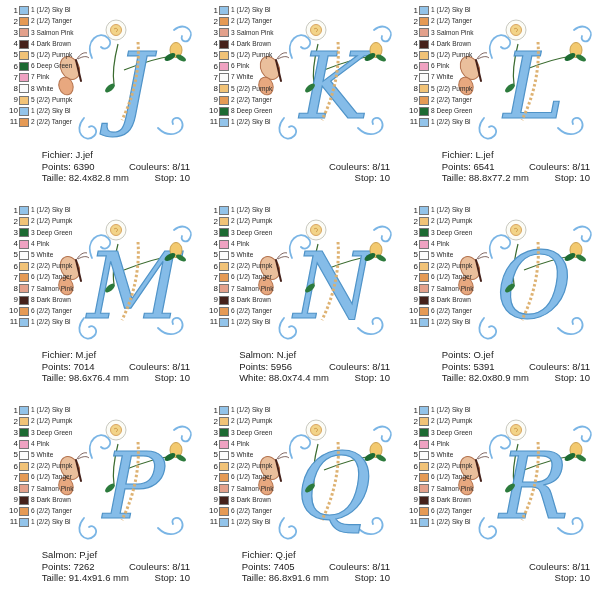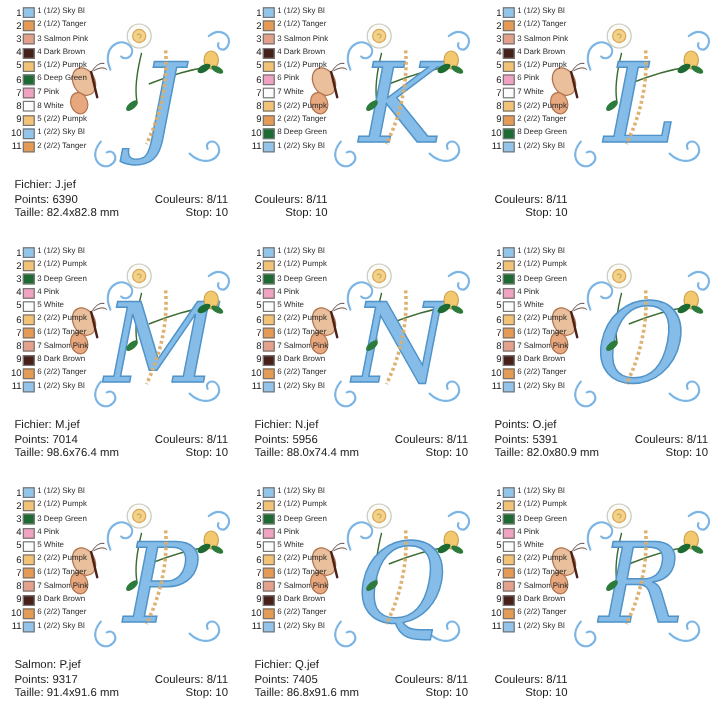--- a/index.html
+++ b/index.html
@@ -10,21 +10,21 @@
   .palette{position:absolute;top:5px;left:3px;z-index:2;}
   .prow{display:flex;align-items:center;height:11.2px;}
   .pnum{width:15px;text-align:right;font-size:8px;color:#1a1a1a;margin-right:1px;line-height:1;}
   .pswatch{width:10px;height:9px;border:1px solid #777;box-sizing:border-box;flex:0 0 auto;}
   .plabel{font-size:6.6px;color:#2b2b2b;margin-left:2px;white-space:nowrap;line-height:1;}
   
   .design{position:absolute;top:0;right:0;width:146px;height:150px;z-index:1;}
   .design svg{width:100%;height:100%;}
   .letter-text{font-family:"DejaVu Serif",serif;font-style:italic;font-size:92px;}
   
-  .footer{position:absolute;top:149px;left:12px;right:10px;display:flex;justify-content:space-between;font-size:9.5px;color:#1a1a1a;line-height:1.22;}
+  .footer{position:absolute;top:149px;left:12px;right:10px;display:flex;justify-content:flex-end;font-size:9.5px;color:#1a1a1a;line-height:1.22;}
   .f-right{text-align:right;padding-top:11.5px;}
 </style>
 </head>
 <body>
 
 <div class="grid" id="grid">
   <div class="cell">
     <div class="palette">
   <div class="prow">
     <span class="pnum">1</span>
@@ -366,20 +366,25 @@
         <g transform="translate(122,52)">
           <ellipse cx="0" cy="-2" rx="6" ry="7.5" fill="#f3c96e" stroke="#caa04e" stroke-width="1"></ellipse>
           <ellipse cx="-6" cy="5" rx="6" ry="3" transform="rotate(-30 -6 5)" fill="#1d6b33"></ellipse>
           <ellipse cx="5" cy="6" rx="5.5" ry="2.6" transform="rotate(28 5 6)" fill="#2c7a3c"></ellipse>
         </g>
 
         <ellipse cx="56" cy="88" rx="6" ry="2.8" transform="rotate(-40 56 88)" fill="#2c7a3c"></ellipse>
       </svg>
     </div>
     <div class="footer">
+      <div class="f-left">
+        <div>Fichier: L.jef</div>
+        <div>Points: 6541</div>
+        <div>Taille: 88.8x77.2 mm</div>
+      </div>
       <div class="f-right">
         <div>Couleurs: 8/11</div>
         <div>Stop: 10</div>
       </div>
     </div>
   </div>
 
   <div class="cell">
     <div class="palette">
   <div class="prow">
@@ -606,23 +611,23 @@
           <ellipse cx="0" cy="-2" rx="6" ry="7.5" fill="#f3c96e" stroke="#caa04e" stroke-width="1"></ellipse>
           <ellipse cx="-6" cy="5" rx="6" ry="3" transform="rotate(-30 -6 5)" fill="#1d6b33"></ellipse>
           <ellipse cx="5" cy="6" rx="5.5" ry="2.6" transform="rotate(28 5 6)" fill="#2c7a3c"></ellipse>
         </g>
 
         <ellipse cx="56" cy="88" rx="6" ry="2.8" transform="rotate(-40 56 88)" fill="#2c7a3c"></ellipse>
       </svg>
     </div>
     <div class="footer">
       <div class="f-left">
-        <div>Fichier: N.jef</div>
+        <div>Salmon: N.jef</div>
         <div>Points: 5956</div>
-        <div>Taille: 88.0x74.4 mm</div>
+        <div>White: 88.0x74.4 mm</div>
       </div>
       <div class="f-right">
         <div>Couleurs: 8/11</div>
         <div>Stop: 10</div>
       </div>
     </div>
   </div>
 
   <div class="cell">
     <div class="palette">
@@ -851,21 +856,21 @@
           <ellipse cx="-6" cy="5" rx="6" ry="3" transform="rotate(-30 -6 5)" fill="#1d6b33"></ellipse>
           <ellipse cx="5" cy="6" rx="5.5" ry="2.6" transform="rotate(28 5 6)" fill="#2c7a3c"></ellipse>
         </g>
 
         <ellipse cx="56" cy="88" rx="6" ry="2.8" transform="rotate(-40 56 88)" fill="#2c7a3c"></ellipse>
       </svg>
     </div>
     <div class="footer">
       <div class="f-left">
         <div>Salmon: P.jef</div>
-        <div>Points: 9317</div>
+        <div>Points: 7262</div>
         <div>Taille: 91.4x91.6 mm</div>
       </div>
       <div class="f-right">
         <div>Couleurs: 8/11</div>
         <div>Stop: 10</div>
       </div>
     </div>
   </div>
 
   <div class="cell">

